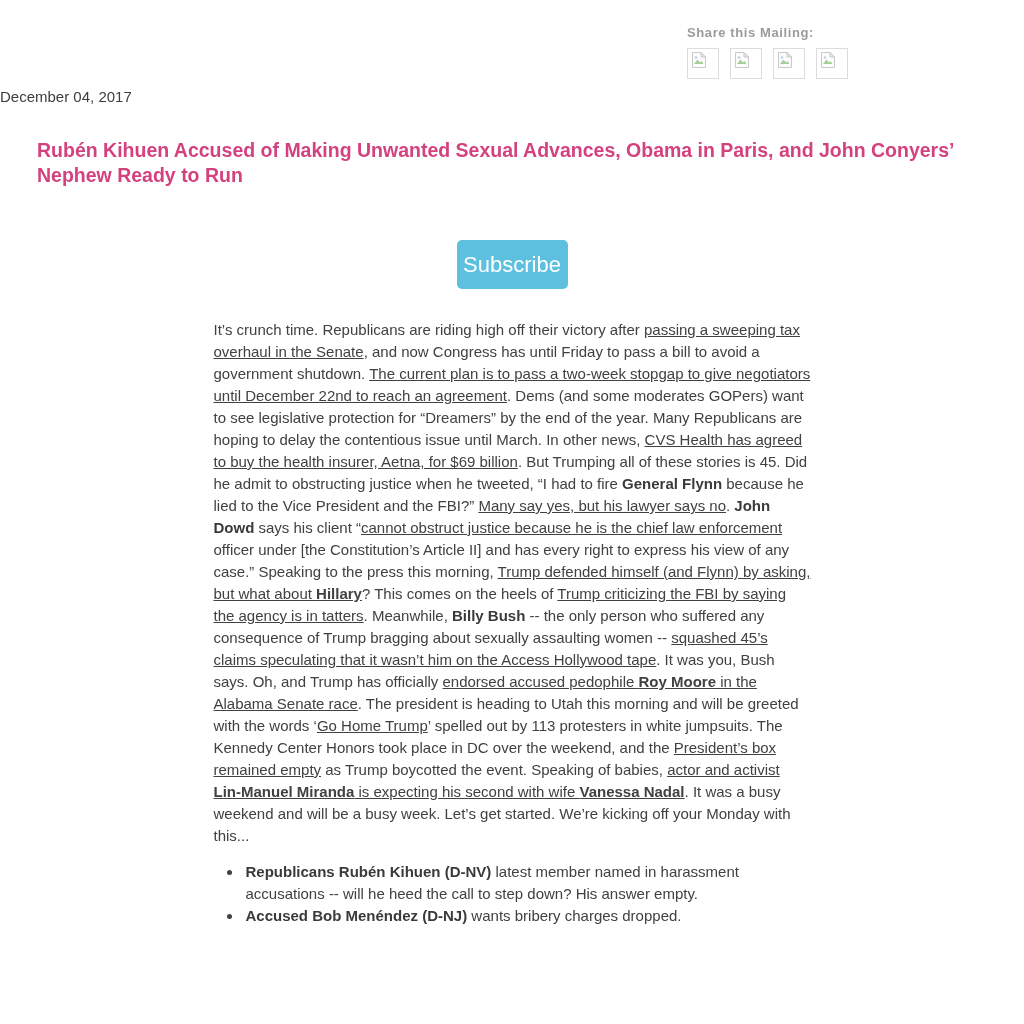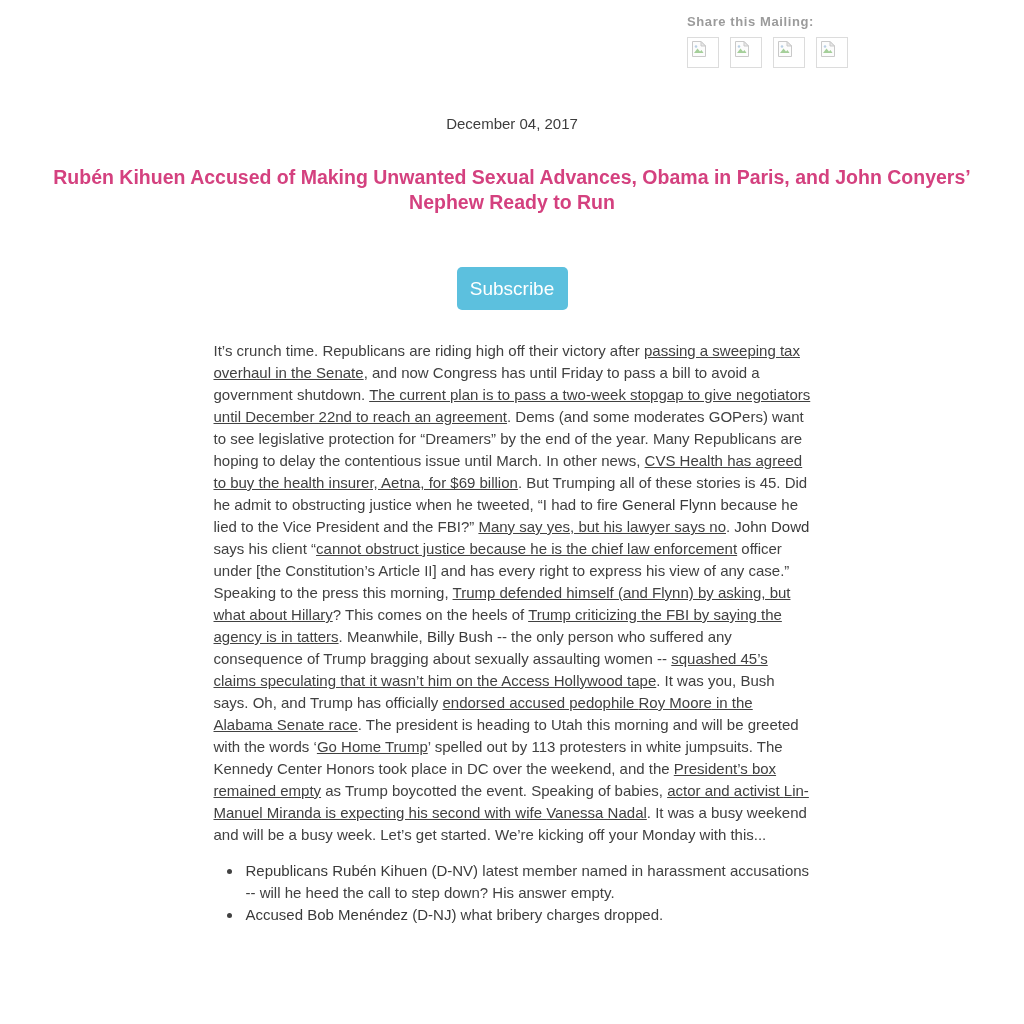--- a/index.html
+++ b/index.html
@@ -1,50 +1,50 @@
 <!DOCTYPE html>
 <html><head>
 <meta charset="utf-8">
 <style>
   html,body{margin:0;padding:0;}
   body{
     width:1024px;height:1024px;overflow:hidden;position:relative;
     background:#ffffff;font-family:"Liberation Sans",sans-serif;
   }
   
-  .share{position:absolute;top:14px;left:687px;}
+  .share{position:absolute;top:25px;left:687px;}
   .share-label{font-size:13px;font-weight:bold;color:#9b9b9b;letter-spacing:.6px;}
   .share-icons{margin-top:8px;display:flex;gap:11px;}
   .icon-box{
     width:32px;height:31px;border:1px solid #dcdcdc;background:#fff;
     box-sizing:border-box;display:inline-flex;align-items:flex-start;
     padding:2px;cursor:pointer;
   }
   .glyph{display:inline-block;line-height:0;}
   
-  .date{padding-top:115px;text-align:center;font-size:15px;color:#3d3d3d;}
+  .date{padding-top:88px;text-align:left;font-size:15px;color:#3d3d3d;}
   
   .headline{
-    width:950px;margin:33px auto 0;text-align:center;
+    width:950px;margin:33px auto 0;
     font-size:19.5px;font-weight:bold;line-height:25px;
   }
   
   .subscribe-row{text-align:center;margin-top:52px;}
   .subscribe{
-    display:inline-block;width:111px;height:43px;border:none;border-radius:5px;
-    color:#ffffff;font-size:19px;font-family:inherit;cursor:pointer;
+    display:inline-block;width:111px;height:49px;border:none;border-radius:5px;
+    color:#ffffff;font-size:22px;font-family:inherit;cursor:pointer;
   }
   
   .content{
     width:597px;margin:30px auto 0;
     font-size:15px;line-height:22px;color:#414141;text-align:left;
   }
   .content p{margin:0;}
   .content a{color:#414141;text-decoration:underline;cursor:pointer;}
-  .b{font-weight:normal;color:#3a3a3a;}
+  .b{font-weight:bold;color:#3a3a3a;}
   .bullets{margin:14px 0 0;padding-left:29px;}
   .bullets li{padding-left:3px;}
 </style>
 </head>
 <body>
 
 <div class="page">
 
   <div class="share">
     <div class="share-label">Share this Mailing:</div>
@@ -89,17 +89,17 @@
   <h1 class="headline" style="color: rgb(212, 65, 127);">Rubén Kihuen Accused of Making Unwanted Sexual Advances, Obama in Paris, and John Conyers’ Nephew Ready to Run</h1>
 
   <div class="subscribe-row">
     <button class="subscribe" style="background-color: rgb(92, 192, 222); color: rgb(255, 255, 255);">Subscribe</button>
   </div>
 
   <div class="content">
     <p class="intro"><span>It’s crunch time. Republicans are riding high off their victory after </span><a href="#">passing a sweeping tax overhaul in the Senate</a><span>, and now Congress has until Friday to pass a bill to avoid a government shutdown. </span><a href="#">The current plan is to pass a two-week stopgap to give negotiators until December 22nd to reach an agreement</a><span>. Dems (and some moderates GOPers) want to see legislative protection for “Dreamers” by the end of the year. Many Republicans are hoping to delay the contentious issue until March. In other news, </span><a href="#">CVS Health has agreed to buy the health insurer, Aetna, for $69 billion</a><span>. But Trumping all of these stories is 45. Did he admit to obstructing justice when he tweeted, “I had to fire </span><span class="b">General Flynn</span><span> because he lied to the Vice President and the FBI?” </span><a href="#">Many say yes, but his lawyer says no</a><span>. </span><span class="b">John Dowd</span><span> says his client “</span><a href="#">cannot obstruct justice because he is the chief law enforcement</a><span> officer under [the Constitution’s Article II] and has every right to express his view of any case.” Speaking to the press this morning, </span><a href="#">Trump defended himself (and Flynn) by asking, but what about </a><a href="#" class="b">Hillary</a><span>? This comes on the heels of </span><a href="#">Trump criticizing the FBI by saying the agency is in tatters</a><span>. Meanwhile, </span><span class="b">Billy Bush</span><span> -- the only person who suffered any consequence of Trump bragging about sexually assaulting women -- </span><a href="#">squashed 45’s claims speculating that it wasn’t him on the Access Hollywood tape</a><span>. It was you, Bush says. Oh, and Trump has officially </span><a href="#">endorsed accused pedophile </a><a href="#" class="b">Roy Moore</a><a href="#"> in the Alabama Senate race</a><span>. The president is heading to Utah this morning and will be greeted with the words ‘</span><a href="#">Go Home Trump</a><span>’ spelled out by 113 protesters in white jumpsuits. The Kennedy Center Honors took place in DC over the weekend, and the </span><a href="#">President’s box remained empty</a><span> as Trump boycotted the event. Speaking of babies, </span><a href="#">actor and activist </a><a href="#" class="b">Lin-Manuel Miranda</a><a href="#"> is expecting his second with wife </a><a href="#" class="b">Vanessa Nadal</a><span>. It was a busy weekend and will be a busy week. Let’s get started. We’re kicking off your Monday with this...</span></p>
     <ul class="bullets">
         <li><span class="b">Republicans Rubén Kihuen (D-NV)</span><span> latest member named in harassment accusations -- will he heed the call to step down? His answer empty.</span></li>
-        <li><span class="b">Accused Bob Menéndez (D-NJ)</span><span> what bribery charges dropped.</span></li>
+        <li><span class="b">Accused Bob Menéndez (D-NJ)</span><span> wants bribery charges dropped.</span></li>
       </ul>
   </div>
 
 </div>
 
 </body></html>

